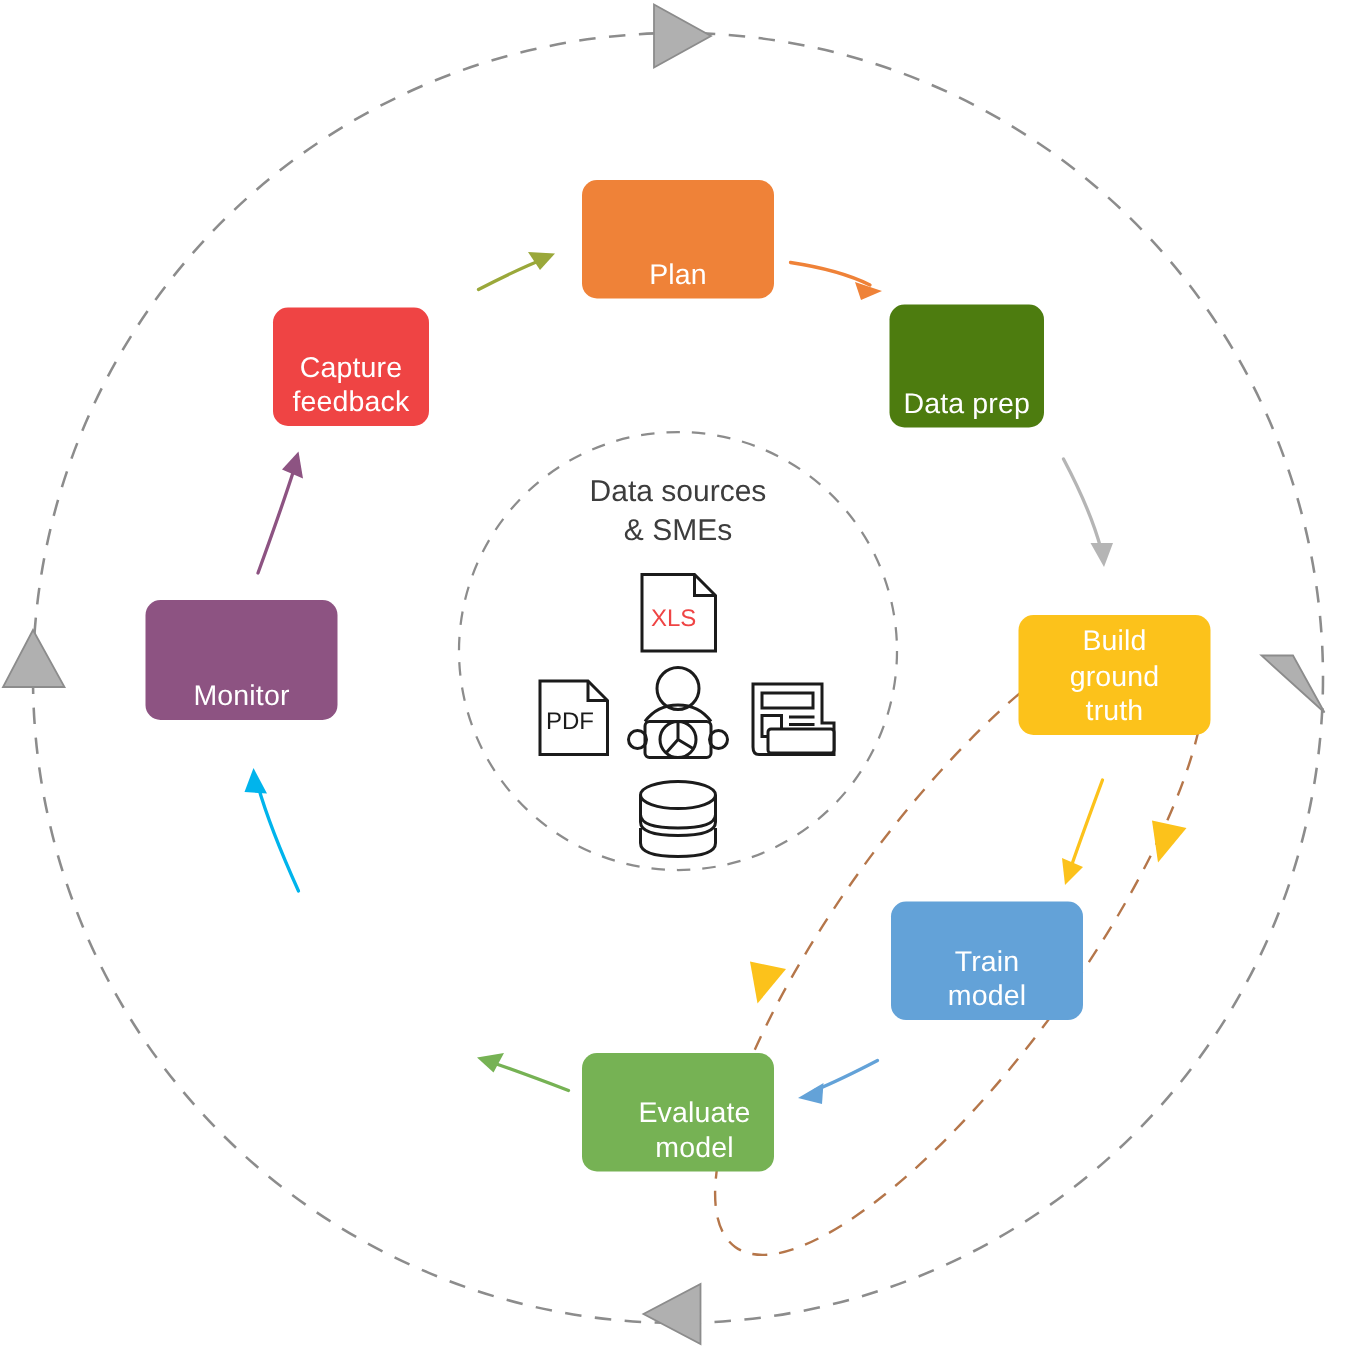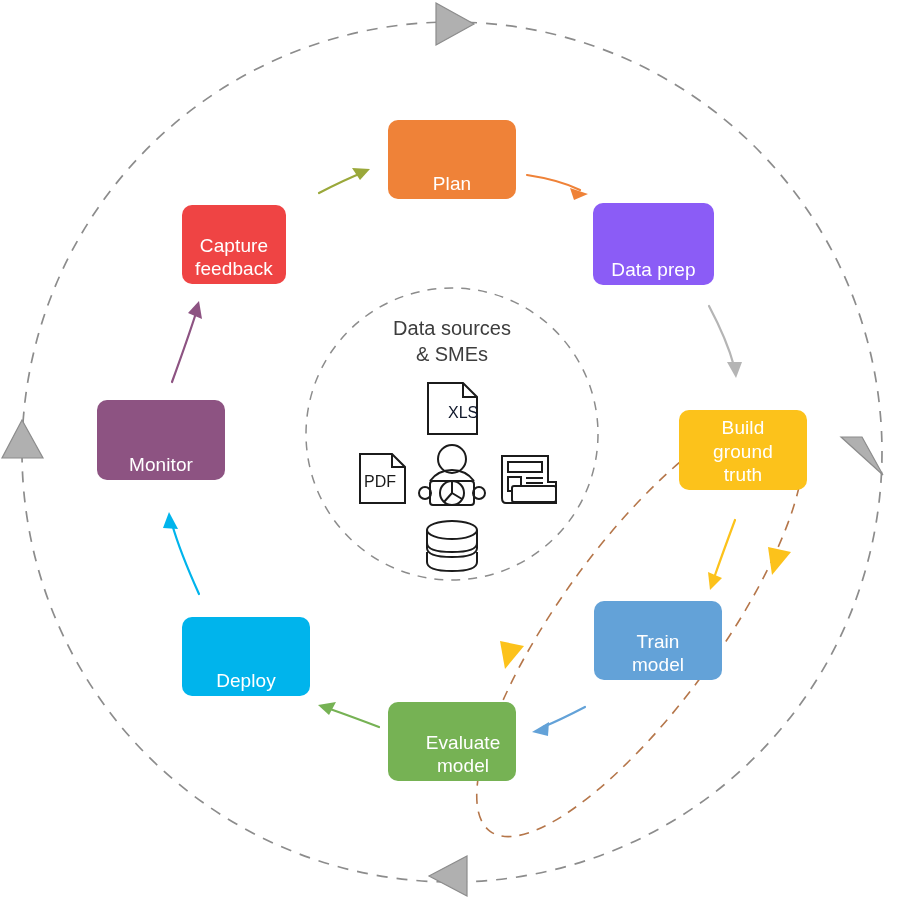--- a/index.html
+++ b/index.html
@@ -148,44 +148,41 @@
 
   <div class="center-title" style="left:302px; top:315px;">
     <div>Data sources</div>
     <div>&amp; SMEs</div>
   </div>
 
   <div class="node-box" style="left:388px; top:120px; width:128px; height:79px; background:#ef8238;">
     <span>Plan</span>
   </div>
 
-  <div class="node-box" style="left:593px; top:203px; width:121px; height:82px; background:#8b5cf6;">
+  <div class="node-box" style="left:593px; top:203px; width:103px; height:82px; background:#4d7c0f;">
     <span>Data prep</span>
   </div>
 
   <div class="node-box" style="left:679px; top:410px; width:128px; height:80px; background:#fcc21b;">
     <span>Build<br>ground<br>truth</span>
   </div>
 
   <div class="node-box" style="left:594px; top:601px; width:128px; height:79px; background:#63a2d8;">
     <span>Train<br>model</span>
   </div>
 
   <div class="node-box" style="left:388px; top:702px; width:128px; height:79px; background:#76b254;padding-left:28px;">
     <span>Evaluate<br>model</span>
   </div>
 
-  <div class="node-box" style="left:182px; top:617px; width:128px; height:79px; background:#00b4ec;">
-    <span>Deploy</span>
-  </div>
 
   <div class="node-box" style="left:97px; top:400px; width:128px; height:80px; background:#8d5382;">
     <span>Monitor</span>
   </div>
 
   <div class="node-box" style="left:182px; top:205px; width:104px; height:79px; background:#ef4444;">
     <span>Capture<br>feedback</span>
   </div>
 
-  <div style="position:absolute; left:448px; top:404px; font-size:16px; color:#0f172a;">XLS</div>
+  <div style="position:absolute; left:434px; top:404px; font-size:16px; color:#ef4444;">XLS</div>
   <div style="position:absolute; left:364px; top:473px; font-size:16px; color:#1b1b1b;">PDF</div>
 
 </div>
 
 </body></html>

